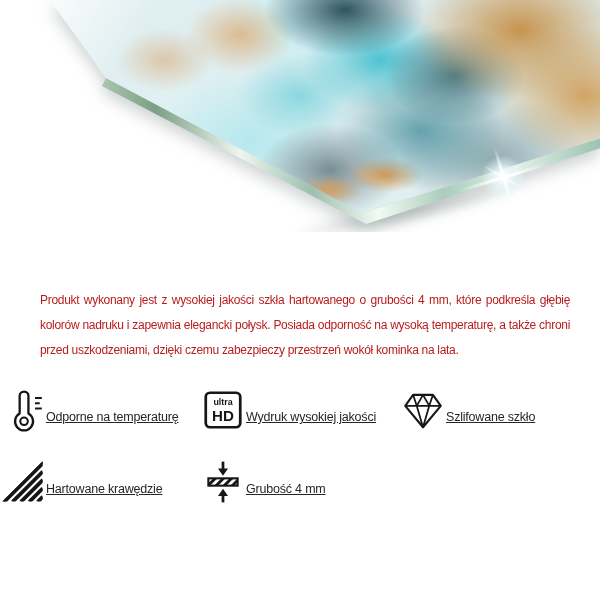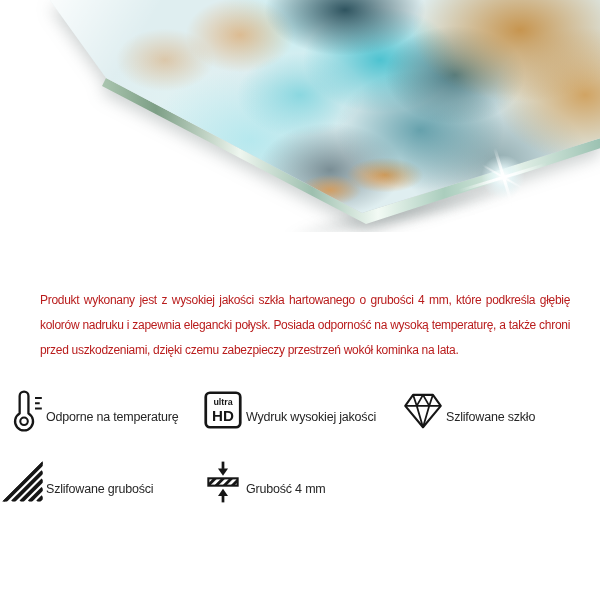--- a/index.html
+++ b/index.html
@@ -51,21 +51,21 @@
   h1 { margin-top:7px; font-family:"Liberation Serif", serif; font-weight:400;
        font-size:28px; line-height:35px; color:#141414; letter-spacing:0.2px; }
   .desc { margin-top:14px; font-size:12px; letter-spacing:-0.3px; line-height:25px;
           color:#b91c1c; text-align:justify; }
 
   
   .features { margin-top:24px; width:600px; display:grid;
               grid-template-columns:repeat(3, 1fr); row-gap:26px; }
   .feature { display:flex; align-items:center; }
   .ficon { width:46px; height:46px; display:flex; align-items:center; justify-content:center; }
-  .flabel { margin-top:14px; font-size:12.5px; letter-spacing:-0.2px; color:#262626; }
+  .flabel { margin-top:14px; font-size:12.5px; letter-spacing:-0.2px; color:#262626;text-decoration:underline; }
   svg { display:block; }
 </style>
 </head>
 <body>
 
 <div class="page">
 
   <div class="hero" title="Szklany podkład pod kominek z abstrakcyjnym turkusowo-złotym wzorem, ujęcie pod kątem z błyskiem na krawędzi">
     <div class="corner-shadow"></div>
     <div class="panel">
@@ -133,21 +133,21 @@
           <g clip-path="url(#triclip)" stroke="#161616" stroke-width="3.6" fill="none">
             <path d="M2 41 L41 2"></path>
             <path d="M4 41 L41 4"></path>
             <path d="M12 41 L41 12"></path>
             <path d="M20 41 L41 20"></path>
             <path d="M28 41 L41 28"></path>
             <path d="M36 41 L41 36"></path>
           </g>
         </svg>
       </span>
-      <span class="flabel">Szlifowane grubości</span>
+      <span class="flabel">Hartowane krawędzie</span>
     </div>
 
     <div class="feature">
       <span class="ficon">
         <svg width="46" height="46" viewBox="0 0 44 44">
           <defs>
             <pattern id="hatch6" width="5.5" height="5.5" patternUnits="userSpaceOnUse" patternTransform="rotate(45 0 0)">
               <rect width="5.5" height="5.5" fill="#ffffff"></rect>
               <rect width="2.8" height="5.5" fill="#161616"></rect>
             </pattern>

